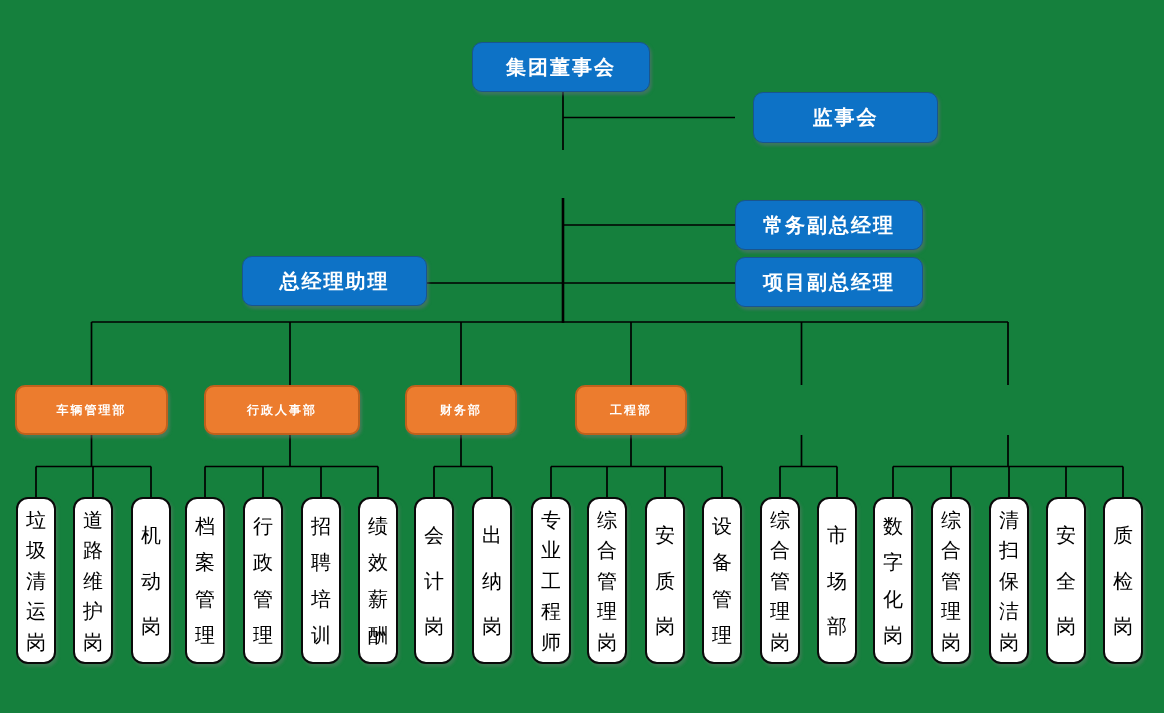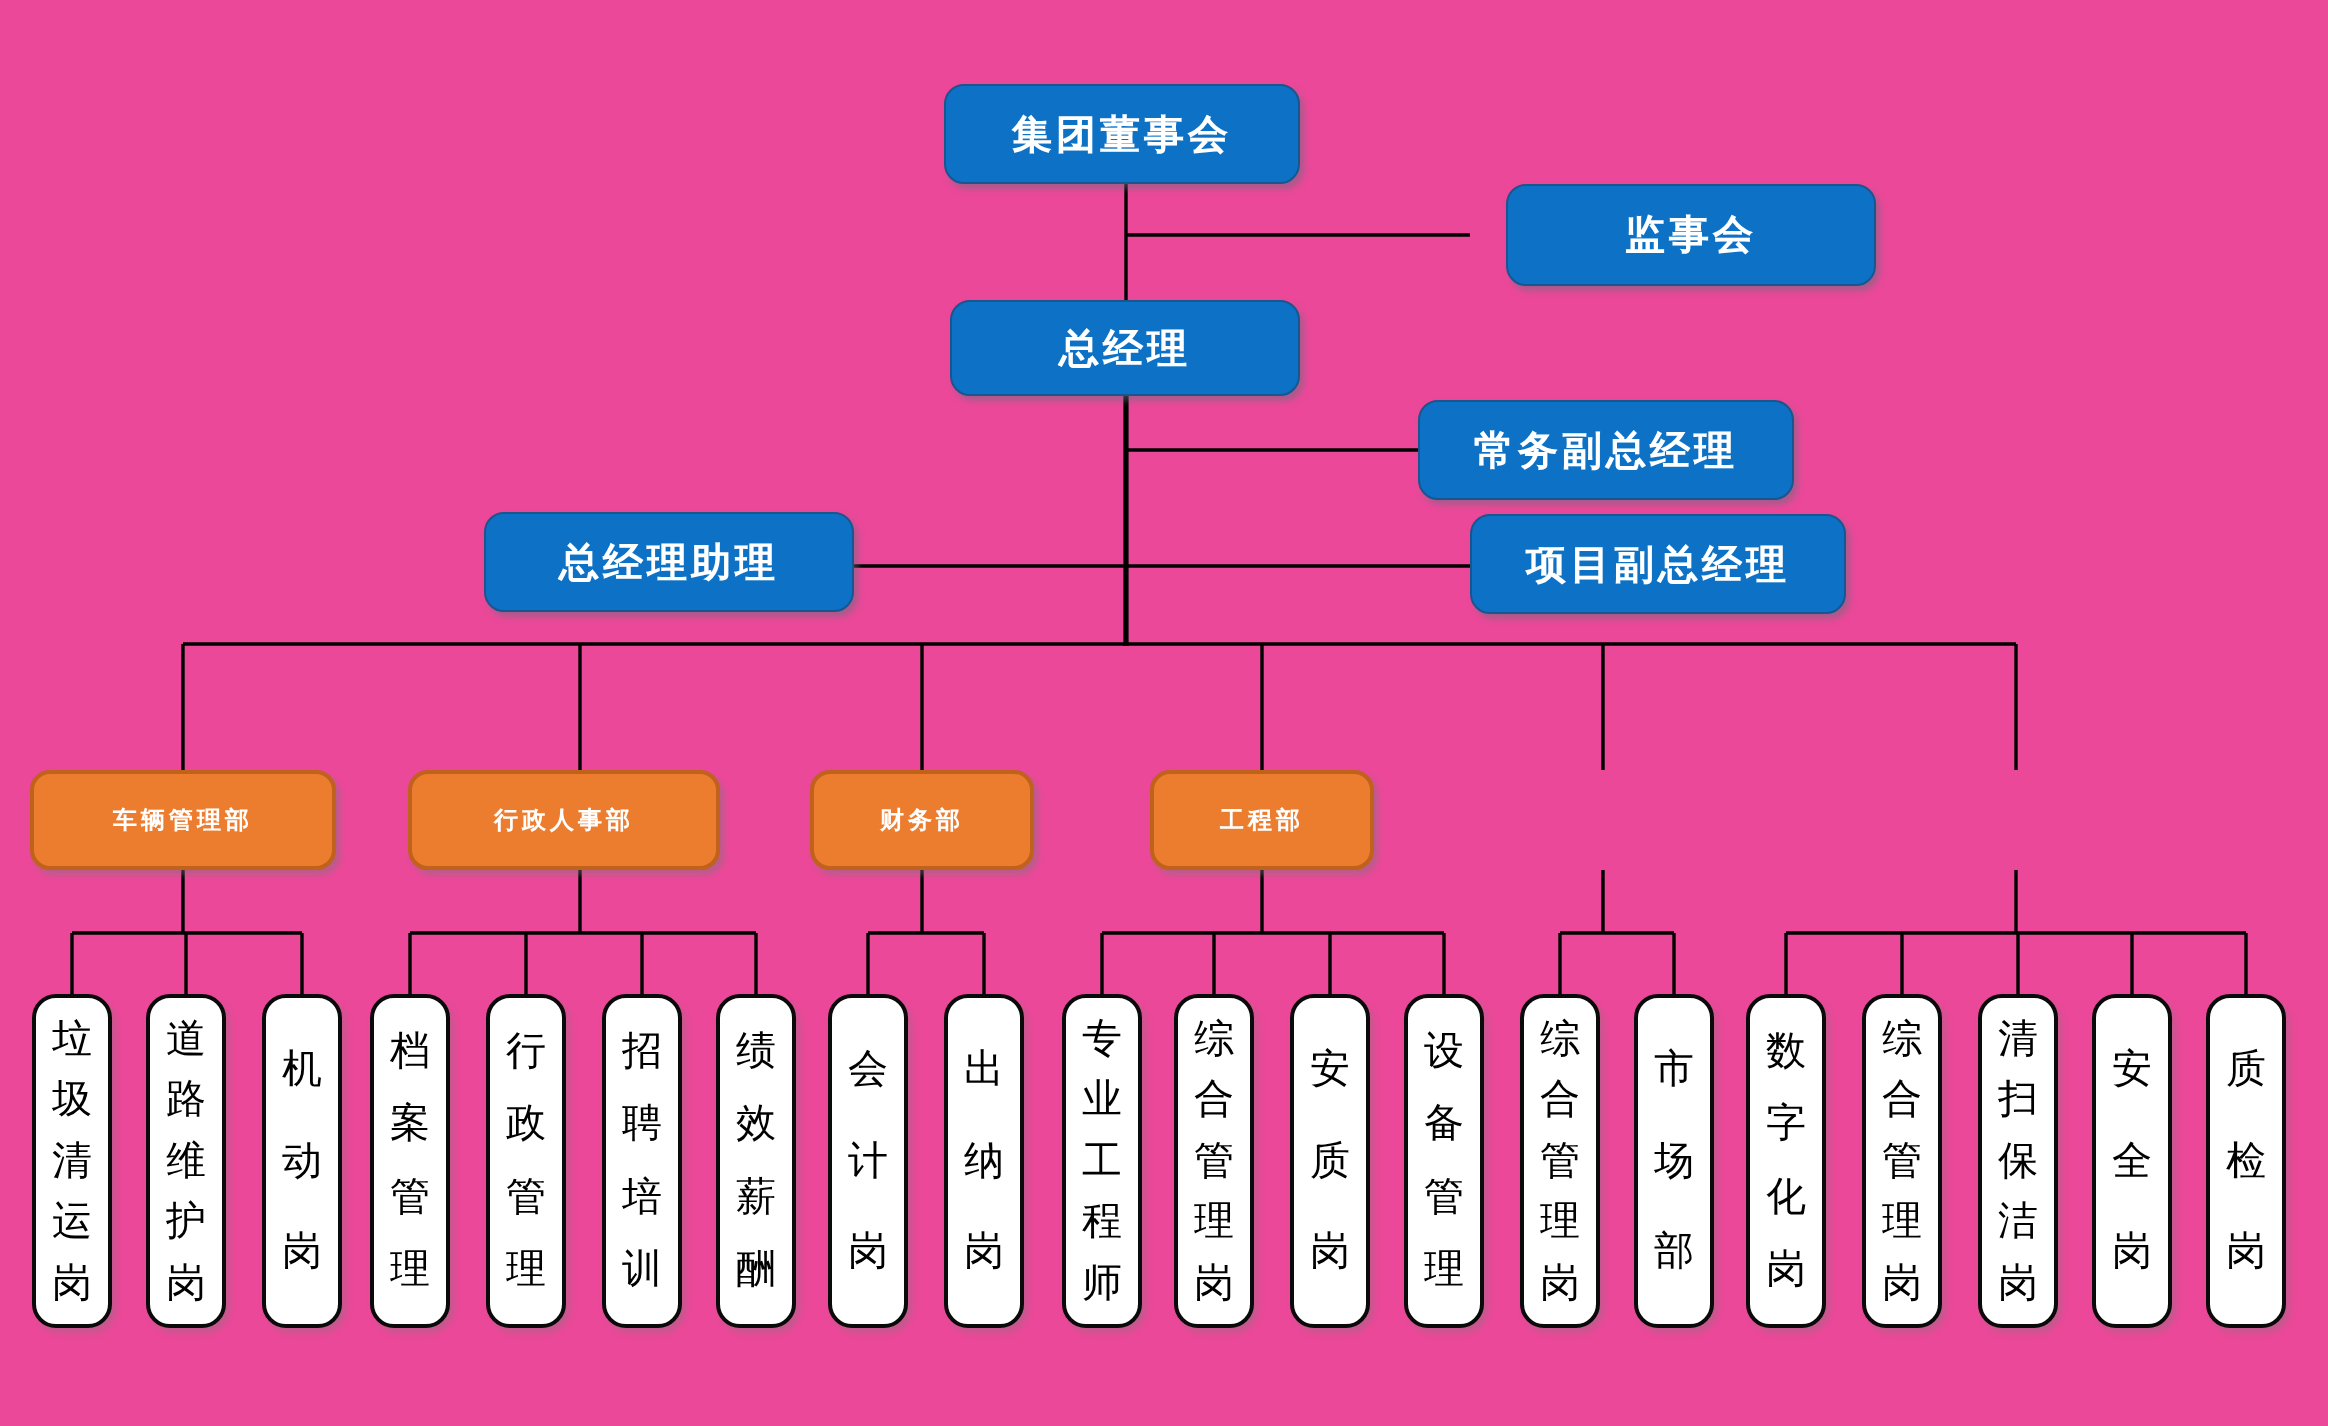--- a/index.html
+++ b/index.html
@@ -1,17 +1,17 @@
 <!DOCTYPE html>
 <html lang="zh" style="--node-blue: #0d72c6; --node-orange: #ec7c2e; --orange-border: #c0611c; --line: #000000;"><head>
 <meta charset="utf-8">
 <style>
   html,body{margin:0;padding:0;background:#ffffff;}
   body{font-family:"Liberation Sans","DejaVu Sans",sans-serif;}
-  .canvas{position:relative;width:1164px;height:713px;background:#ec4899;overflow:hidden;}
+  .canvas{position:relative;width:1164px;height:713px;background:#15803d;overflow:hidden;}
   .connectors{position:absolute;left:0;top:0;}
   .node{position:absolute;display:flex;align-items:center;justify-content:center;
         box-sizing:border-box;text-align:center;}
   .blue{background:var(--node-blue,#0d72c6);color:#fff;font-weight:700;font-size:20px;
         letter-spacing:2px;border-radius:10px;border:1px solid #19558e;
         box-shadow:2px 2.5px 3px rgba(100,110,125,.5);}
   .dept{background:var(--node-orange,#ec7c2e);color:#fff;font-weight:700;font-size:12px;
         letter-spacing:2px;border-radius:10px;border:2.5px solid var(--orange-border,#c0611c);
         box-shadow:2px 2.5px 3px rgba(120,120,120,.45);}
   .pos{background:#fff;color:#000;border:2px solid #0a0a0a;border-radius:12px;
@@ -75,22 +75,21 @@
       <line x1="893" y1="466.5" x2="893" y2="497"></line>
       <line x1="951" y1="466.5" x2="951" y2="497"></line>
       <line x1="1009" y1="466.5" x2="1009" y2="497"></line>
       <line x1="1066" y1="466.5" x2="1066" y2="497"></line>
       <line x1="1123" y1="466.5" x2="1123" y2="497"></line>
     </g>
   </svg>
 
   <div class="node blue" style="left:472px;top:42px;width:178px;height:50px">集团董事会</div>
   <div class="node blue" style="left:753px;top:92px;width:185px;height:51px">监事会</div>
-  <div class="node blue" style="left:475px;top:150px;width:175px;height:48px">总经理</div>
-  <div class="node blue" style="left:709px;top:200px;width:188px;height:50px">常务副总经理</div>
+  <div class="node blue" style="left:735px;top:200px;width:188px;height:50px">常务副总经理</div>
   <div class="node blue" style="left:242px;top:256px;width:185px;height:50px">总经理助理</div>
   <div class="node blue" style="left:735px;top:257px;width:188px;height:50px">项目副总经理</div>
 
   <div class="node dept" style="left:15px;top:385px;width:153px;height:50px">车辆管理部</div>
   <div class="node dept" style="left:204px;top:385px;width:156px;height:50px">行政人事部</div>
   <div class="node dept" style="left:405px;top:385px;width:112px;height:50px">财务部</div>
   <div class="node dept" style="left:575px;top:385px;width:112px;height:50px">工程部</div>
 
   <div class="node pos vtext" style="left:16px;top:497px;width:40px;height:167px">
       <span>垃</span>

